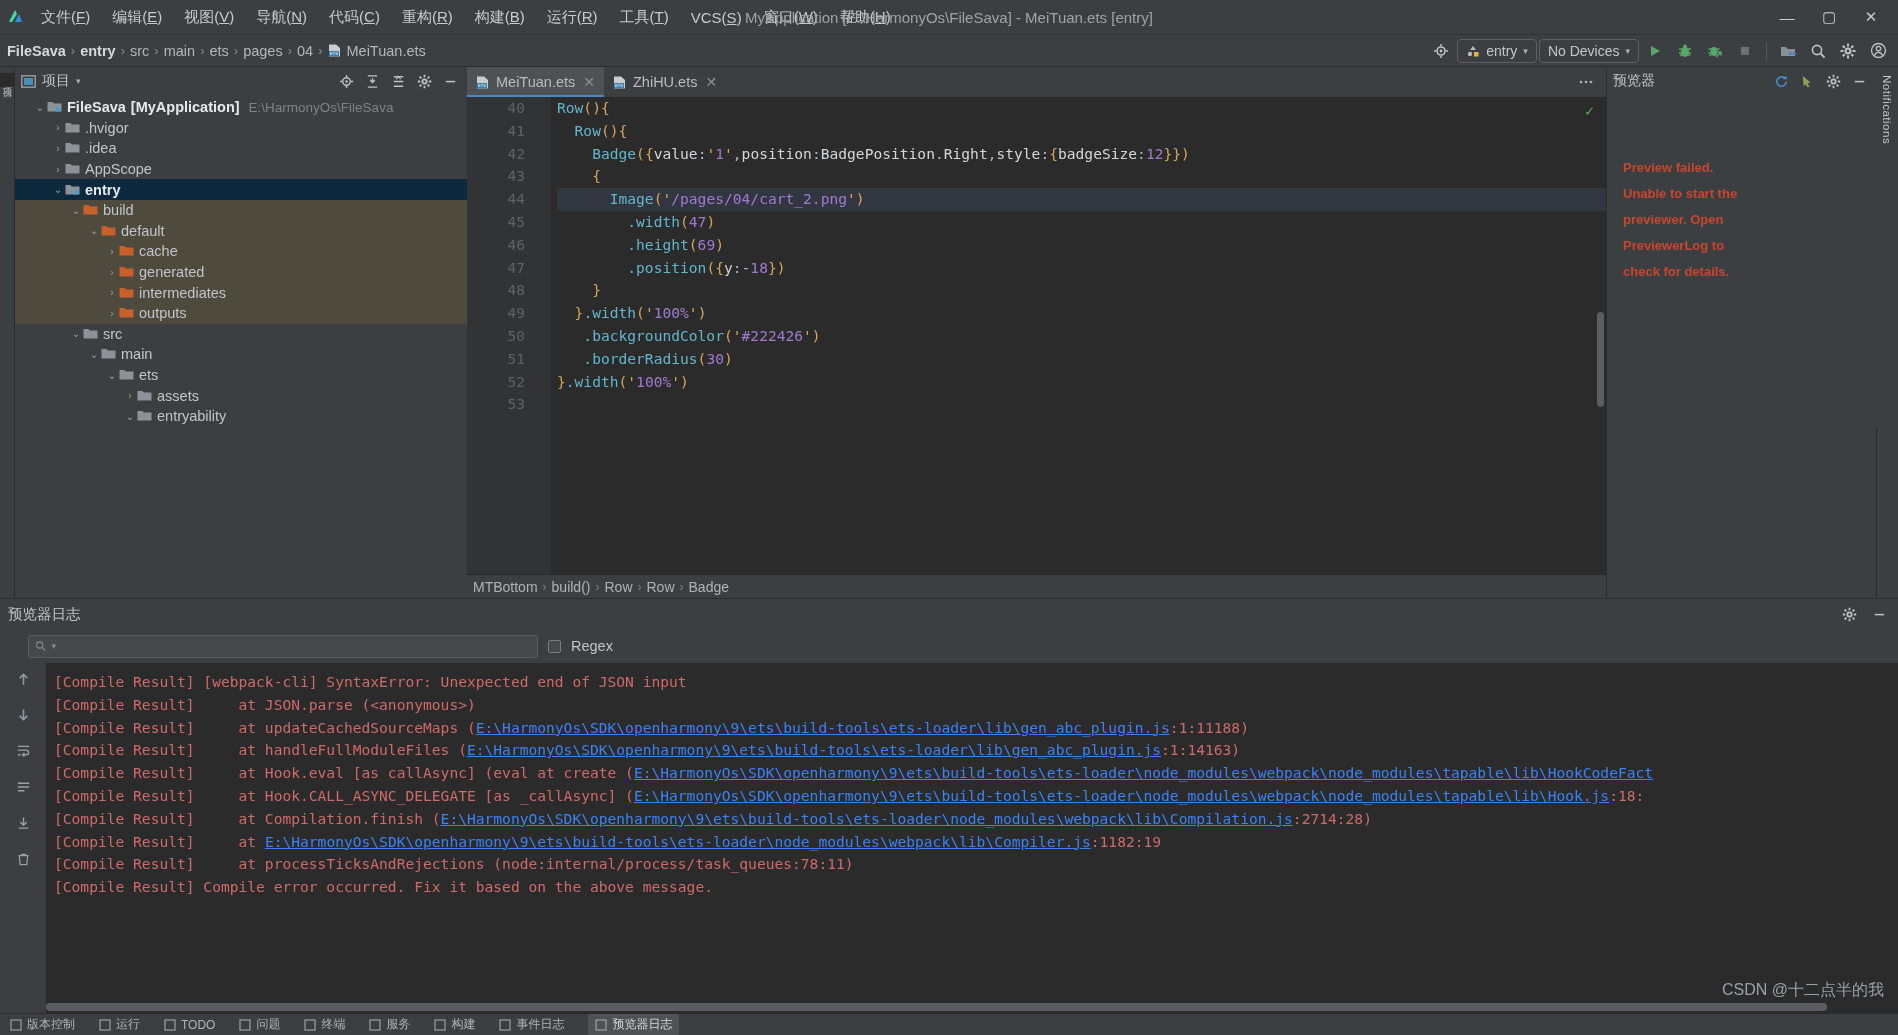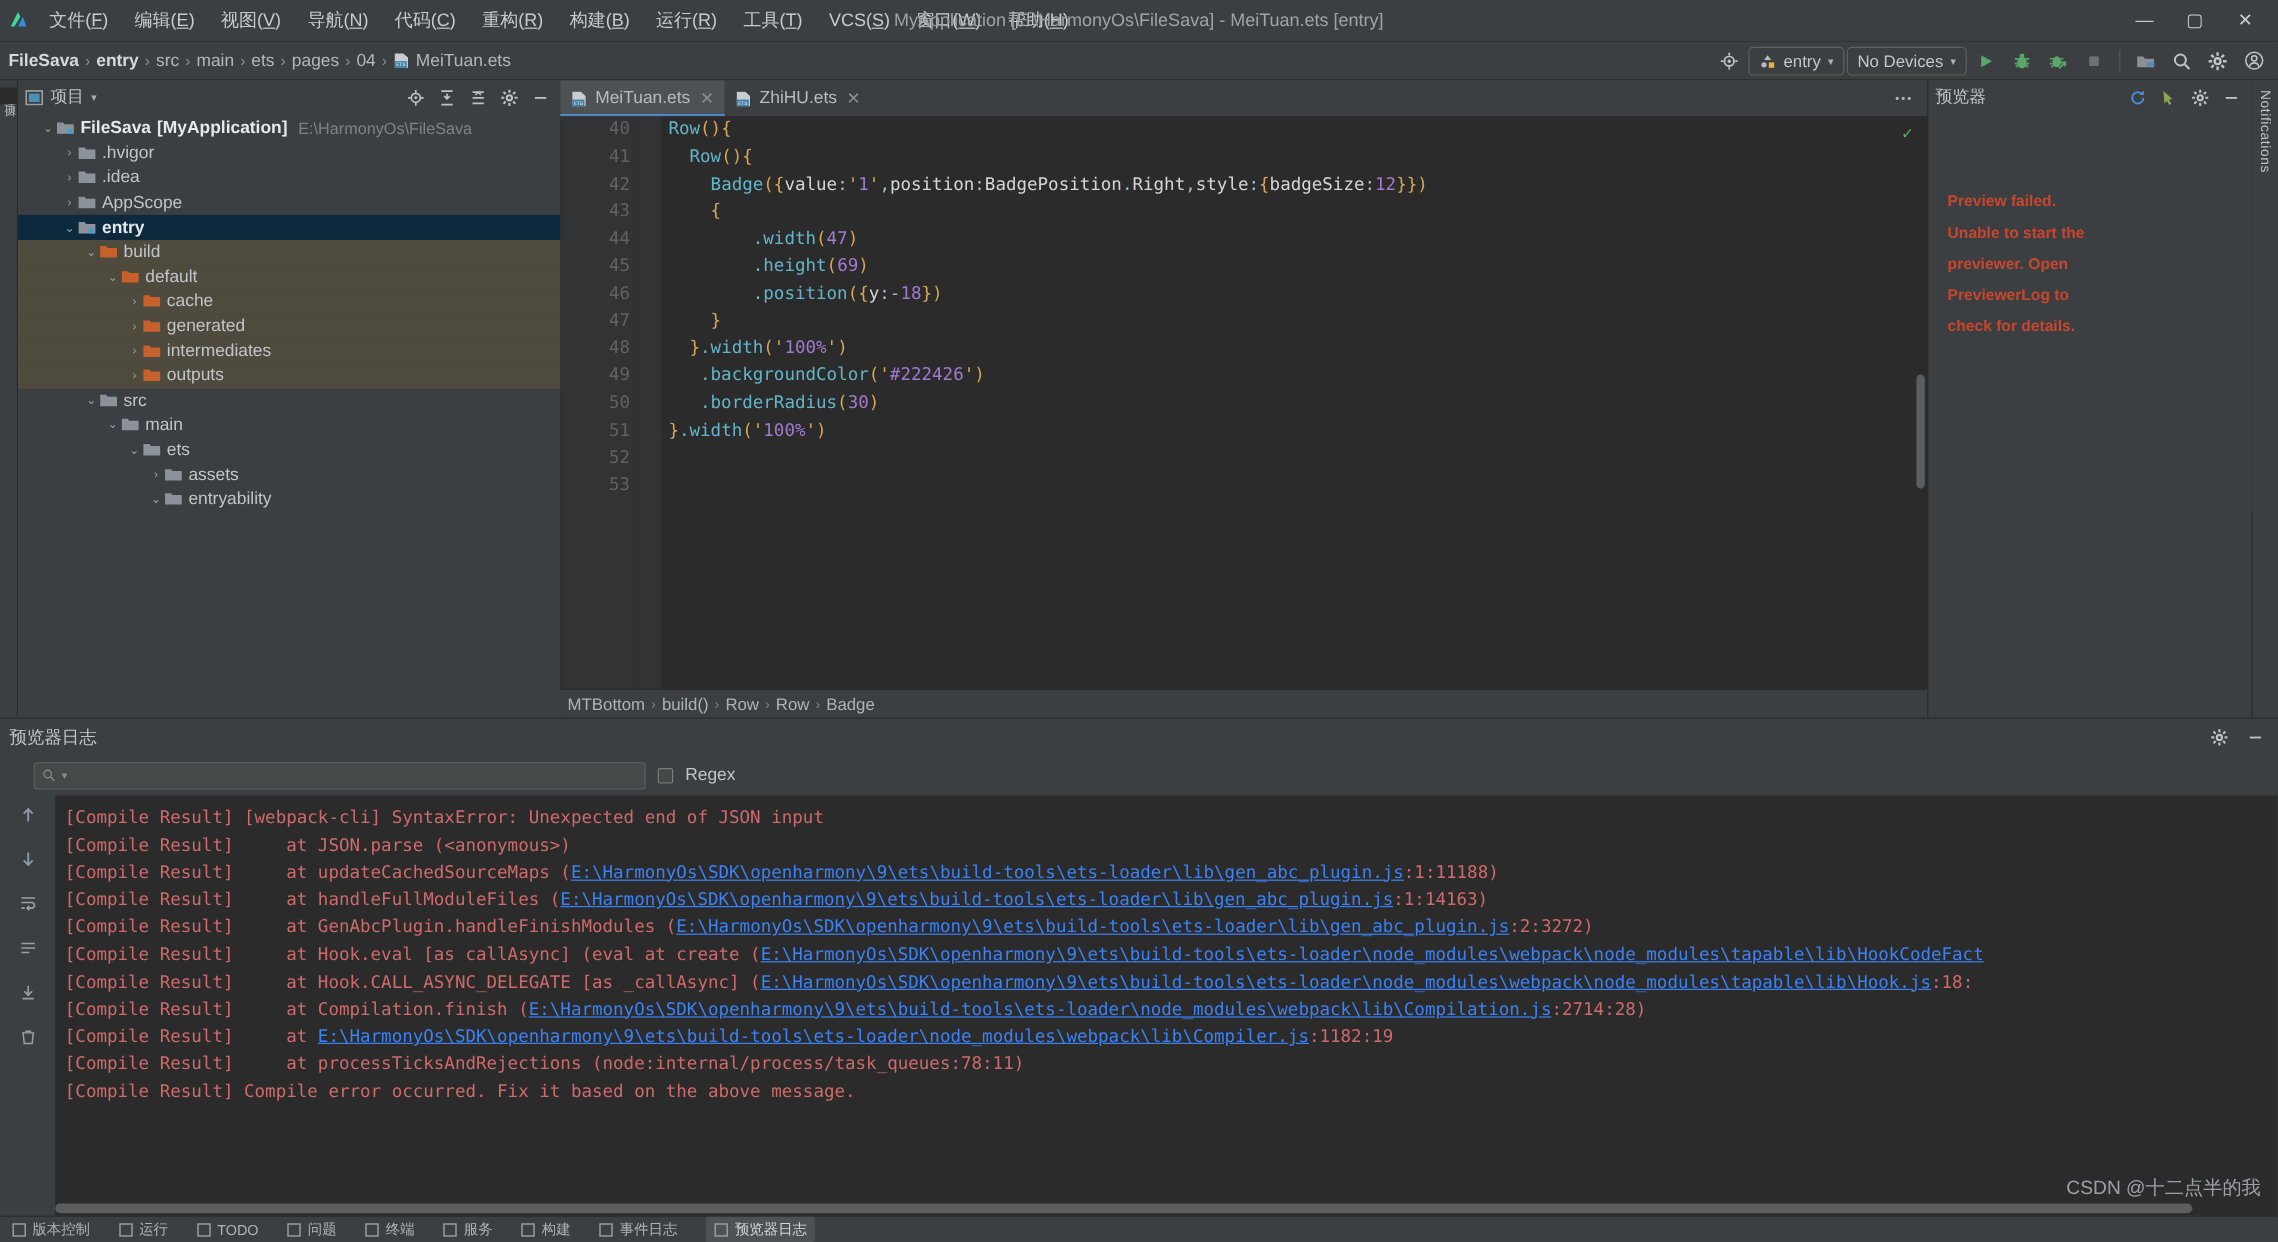--- a/index.html
+++ b/index.html
@@ -524,20 +524,21 @@
           </div>
         <div class="foldcol"></div>
         <div class="code" id="code">
             <div class="scroll-thumb"></div>
             <span class="check-ok">✓</span>
 
         <div class="cline"><span class="fn">Row</span><span class="par">(</span><span class="par">)</span><span class="par">{</span></div>
             <div class="cline">  <span class="fn">Row</span><span class="par">(</span><span class="par">)</span><span class="par">{</span></div>
             <div class="cline">    <span class="fn">Badge</span><span class="par">(</span><span class="par">{</span><span class="white">value</span>:<span class="par">'</span><span class="str"><span class="num">1</span></span><span class="par">'</span>,<span class="white">position</span>:<span class="white">BadgePosition</span>.<span class="white">Right</span>,<span class="white">style</span>:<span class="par">{</span><span class="white">badgeSize</span>:<span class="num">12</span><span class="par">}</span><span class="par">}</span><span class="par">)</span></div>
             <div class="cline">    <span class="par">{</span></div>
+            <div class="cline cur">      <span class="fn">Image</span><span class="par">(</span><span class="par">'</span><span class="str">/pages/<span class="num">04</span>/cart_2.png</span><span class="par">'</span><span class="par">)</span></div>
             <div class="cline">        <span class="fn">.width</span><span class="par">(</span><span class="num">47</span><span class="par">)</span></div>
             <div class="cline">        <span class="fn">.height</span><span class="par">(</span><span class="num">69</span><span class="par">)</span></div>
             <div class="cline">        <span class="fn">.position</span><span class="par">(</span><span class="par">{</span><span class="white">y</span>:-<span class="num">18</span><span class="par">}</span><span class="par">)</span></div>
             <div class="cline">    <span class="par">}</span></div>
             <div class="cline">  <span class="par">}</span><span class="fn">.width</span><span class="par">(</span><span class="par">'</span><span class="str"><span class="num">100</span>%</span><span class="par">'</span><span class="par">)</span></div>
             <div class="cline">   <span class="fn">.backgroundColor</span><span class="par">(</span><span class="par">'</span><span class="str">#<span class="num">222426</span></span><span class="par">'</span><span class="par">)</span></div>
             <div class="cline">   <span class="fn">.borderRadius</span><span class="par">(</span><span class="num">30</span><span class="par">)</span></div>
             <div class="cline"><span class="par">}</span><span class="fn">.width</span><span class="par">(</span><span class="par">'</span><span class="str"><span class="num">100</span>%</span><span class="par">'</span><span class="par">)</span></div>
           </div>
       </div>
@@ -655,21 +656,20 @@
         <span>
           <svg width="15" height="16" viewBox="0 0 16 16">
               <path d="M3.5 4.5h9l-1 9.5h-7zM6 4.5V3h4v1.5M2.5 4.5h11" stroke="#9aa0a4" stroke-width="1.3" fill="none"></path>
             </svg></span>
       </div>
       <div class="log-content" id="log-content">
         <div class="logline"><span>[Compile Result] [webpack-cli] SyntaxError: Unexpected end of JSON input</span></div>
           <div class="logline"><span>[Compile Result]     at JSON.parse (&lt;anonymous&gt;)</span></div>
           <div class="logline"><span>[Compile Result]     at updateCachedSourceMaps (</span><span class="lnk">E:\HarmonyOs\SDK\openharmony\9\ets\build-tools\ets-loader\lib\gen_abc_plugin.js</span><span>:1:11188)</span></div>
           <div class="logline"><span>[Compile Result]     at handleFullModuleFiles (</span><span class="lnk">E:\HarmonyOs\SDK\openharmony\9\ets\build-tools\ets-loader\lib\gen_abc_plugin.js</span><span>:1:14163)</span></div>
-          <div class="logline"><span>[Compile Result]     at GenAbcPlugin.handleFinishModules (</span><span class="lnk">E:\HarmonyOs\SDK\openharmony\9\ets\build-tools\ets-loader\lib\gen_abc_plugin.js</span><span>:2:3272)</span></div>
           <div class="logline"><span>[Compile Result]     at Hook.eval [as callAsync] (eval at create (</span><span class="lnk">E:\HarmonyOs\SDK\openharmony\9\ets\build-tools\ets-loader\node_modules\webpack\node_modules\tapable\lib\HookCodeFact</span></div>
           <div class="logline"><span>[Compile Result]     at Hook.CALL_ASYNC_DELEGATE [as _callAsync] (</span><span class="lnk">E:\HarmonyOs\SDK\openharmony\9\ets\build-tools\ets-loader\node_modules\webpack\node_modules\tapable\lib\Hook.js</span><span>:18:</span></div>
           <div class="logline"><span>[Compile Result]     at Compilation.finish (</span><span class="lnk">E:\HarmonyOs\SDK\openharmony\9\ets\build-tools\ets-loader\node_modules\webpack\lib\Compilation.js</span><span>:2714:28)</span></div>
           <div class="logline"><span>[Compile Result]     at </span><span class="lnk">E:\HarmonyOs\SDK\openharmony\9\ets\build-tools\ets-loader\node_modules\webpack\lib\Compiler.js</span><span>:1182:19</span></div>
           <div class="logline"><span>[Compile Result]     at processTicksAndRejections (node:internal/process/task_queues:78:11)</span></div>
           <div class="logline"><span>[Compile Result] Compile error occurred. Fix it based on the above message.</span></div>
           <div class="log-hscroll">
             <div class="log-hthumb"></div>
           </div>
       </div>

